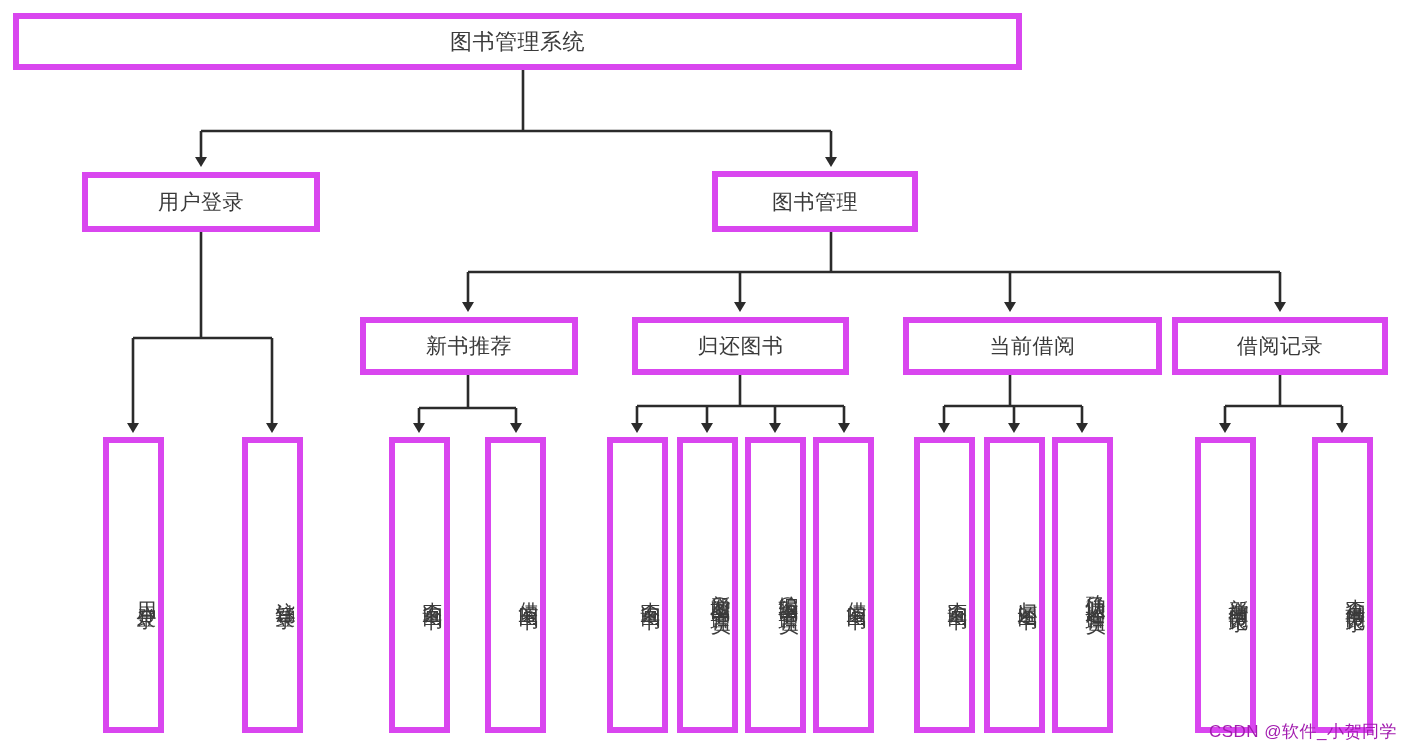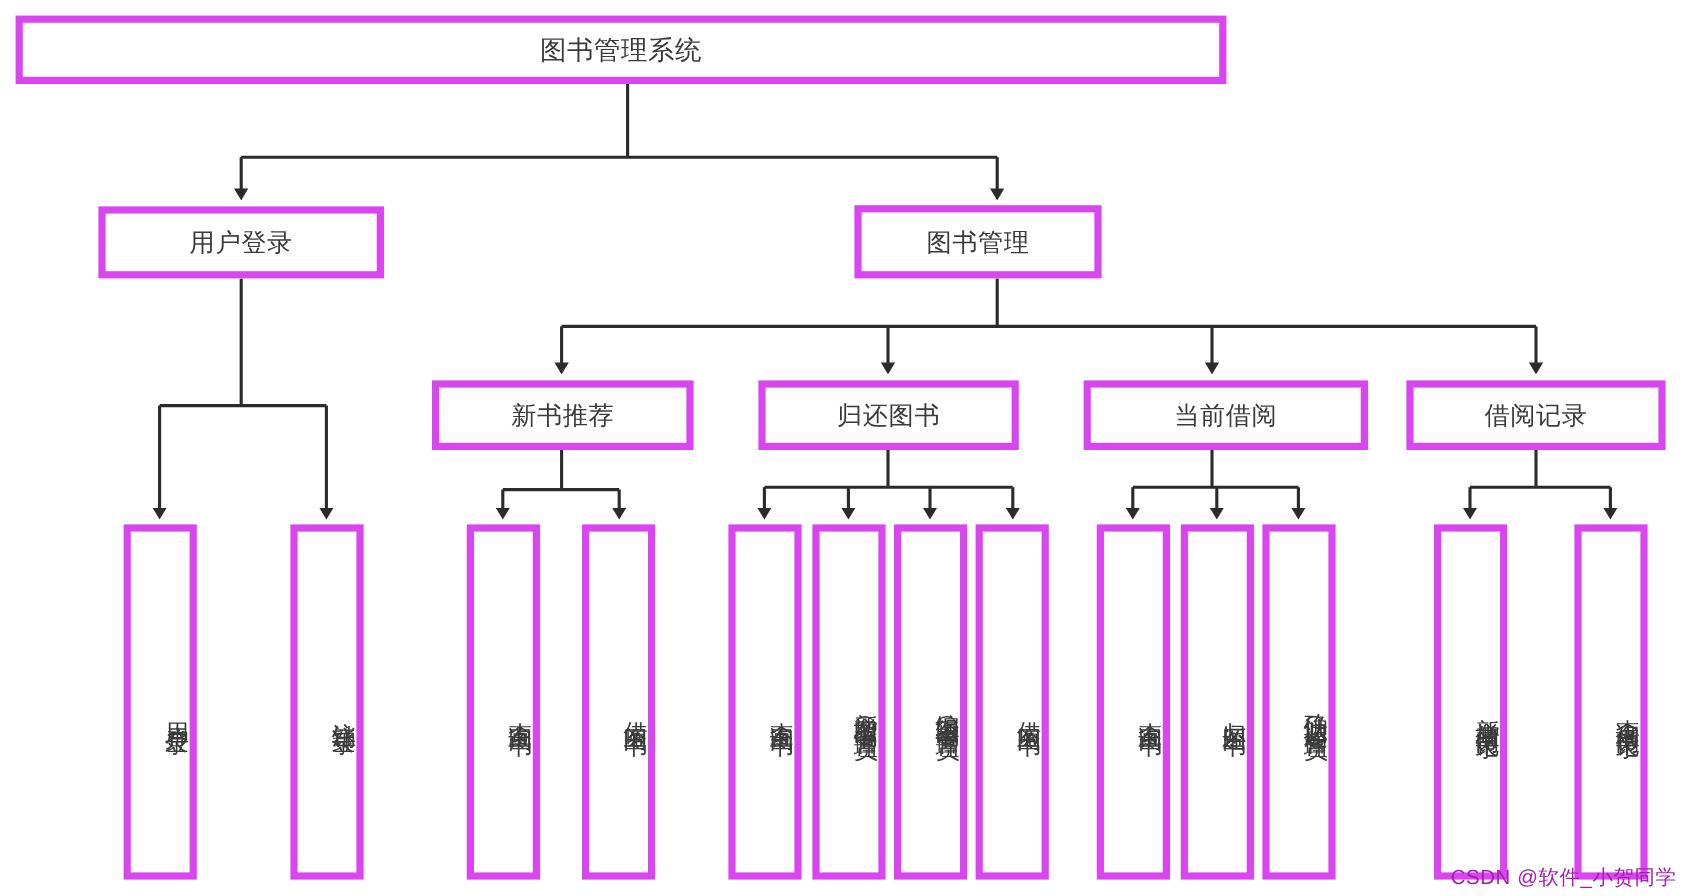--- a/index.html
+++ b/index.html
@@ -130,21 +130,21 @@
   <div class="node node-h" style="left:712px; top:171px; width:206px; height:61px;">
     <span>图书管理</span>
   </div>
 
   <div class="node node-h" style="left:360px; top:317px; width:218px; height:58px;">
     <span>新书推荐</span>
   </div>
   <div class="node node-h" style="left:632px; top:317px; width:217px; height:58px;">
     <span>归还图书</span>
   </div>
-  <div class="node node-h" style="left:903px; top:317px; width:237px; height:58px;">
+  <div class="node node-h" style="left:903px; top:317px; width:259px; height:58px;">
     <span>当前借阅</span>
   </div>
   <div class="node node-h" style="left:1172px; top:317px; width:216px; height:58px;">
     <span>借阅记录</span>
   </div>
 
   <div class="node node-v" style="left:103px; top:437px; width:61px; height:296px;">
     <span>用户登录</span>
   </div>
   <div class="node node-v" style="left:242px; top:437px; width:61px; height:296px;">

